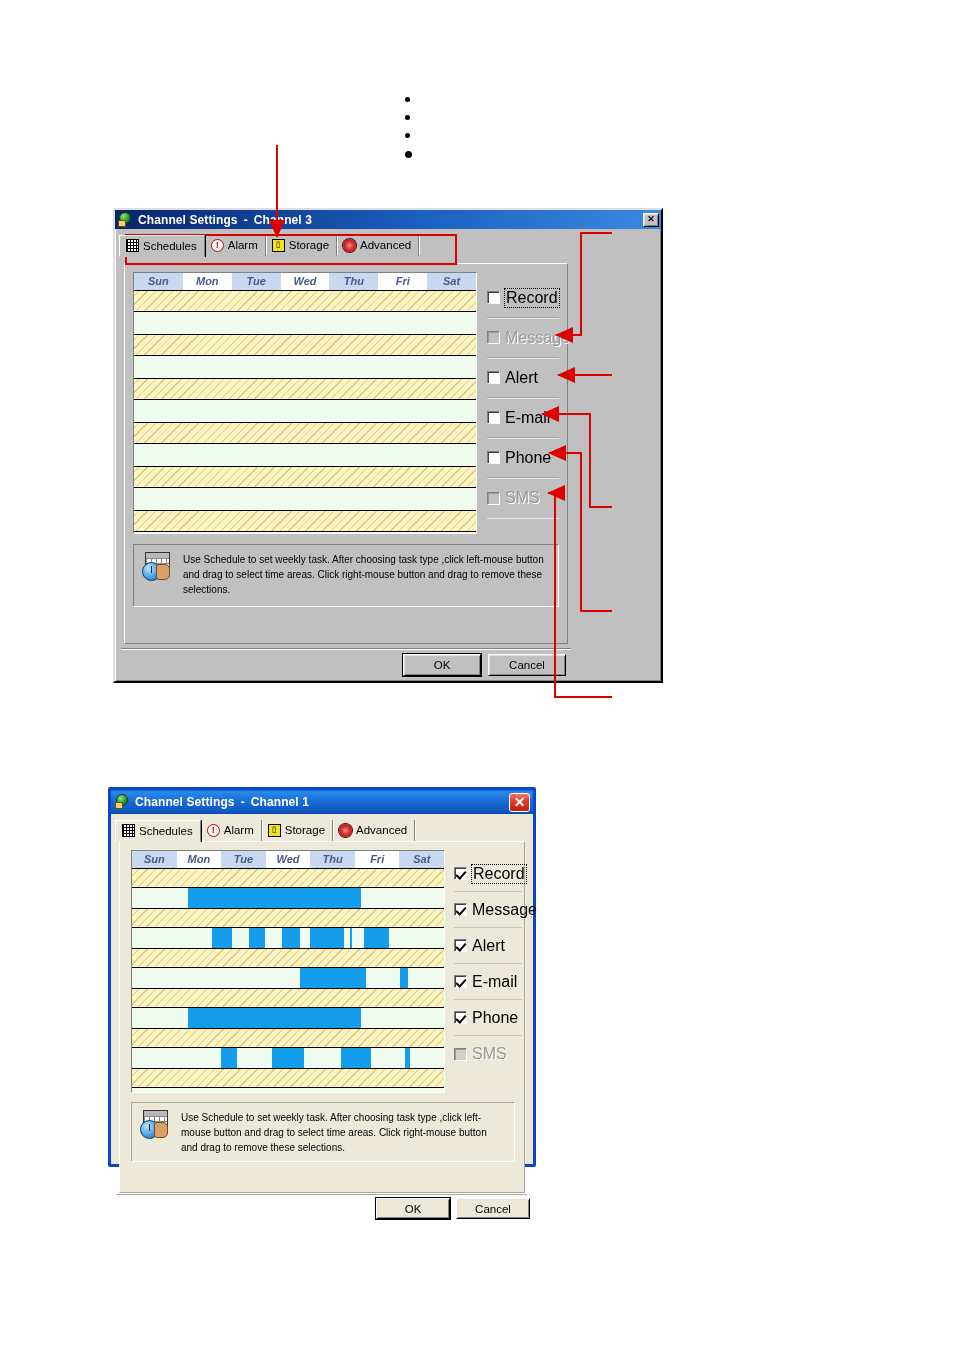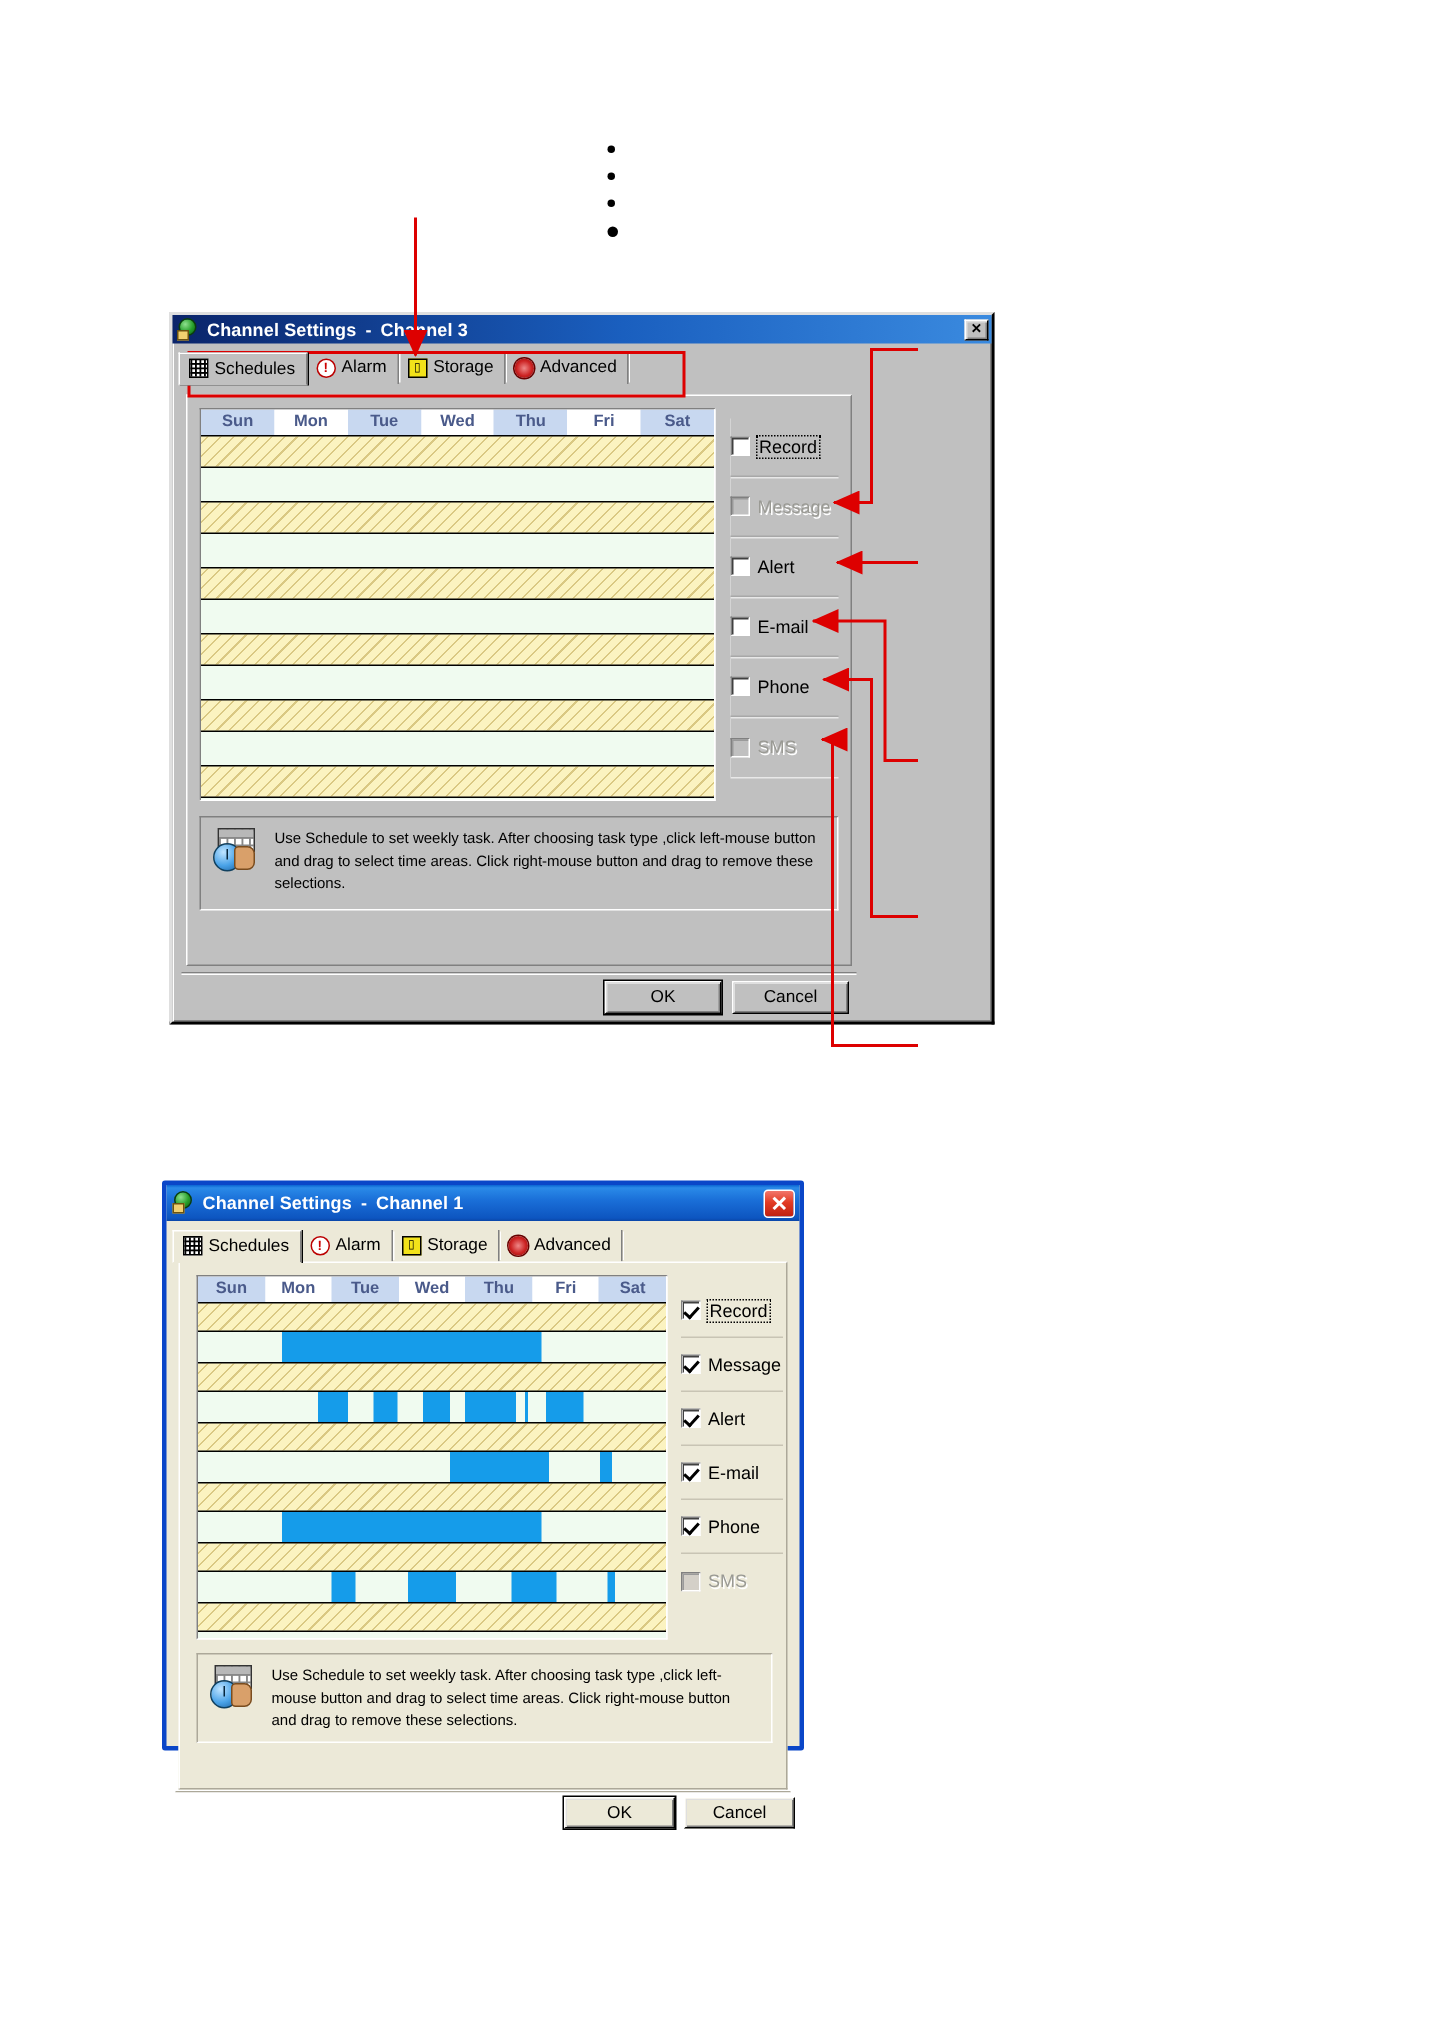--- a/index.html
+++ b/index.html
@@ -179,20 +179,21 @@
   }
 
   
   .grid-wrap {
     position: absolute;
     background: #ffffff;
     border: 1px solid;
     border-color: #808080 #ffffff #ffffff #808080;
     box-sizing: border-box;
     overflow: hidden;
+    font-style: italic;
   }
   .grid-head {
     display: flex;
     height: 17px;
     box-sizing: border-box;
   }
   .grid-head .dayh {
     flex: 1 1 0;
     text-align: center;
     font-size: 11px;
@@ -253,21 +254,21 @@
     width: 4px; height: 8px;
     border: solid #000;
     border-width: 0 2px 2px 0;
     transform: rotate(42deg);
   }
   .cb.disabled {
     background: #d4d0c8;
     box-shadow: inset 1px 1px 0 #9a9a9a;
   }
   .dlg-classic .cb.disabled { background: #c0c0c0; }
-  .chk-label { font-size: 12px; color: #000; white-space: nowrap; }
+  .chk-label { font-size: 16px; color: #000; white-space: nowrap; }
   .chk-label.disabled { color: #9a9a94; text-shadow: 1px 1px 0 #ffffff; }
   .chk-label.focus { outline: 1px dotted #000; padding: 0 1px; }
 
   
   .info {
     position: absolute;
     background: #c0c0c0;
     border: 1px solid;
     border-color: #808080 #ffffff #ffffff #808080;
     box-sizing: border-box;

